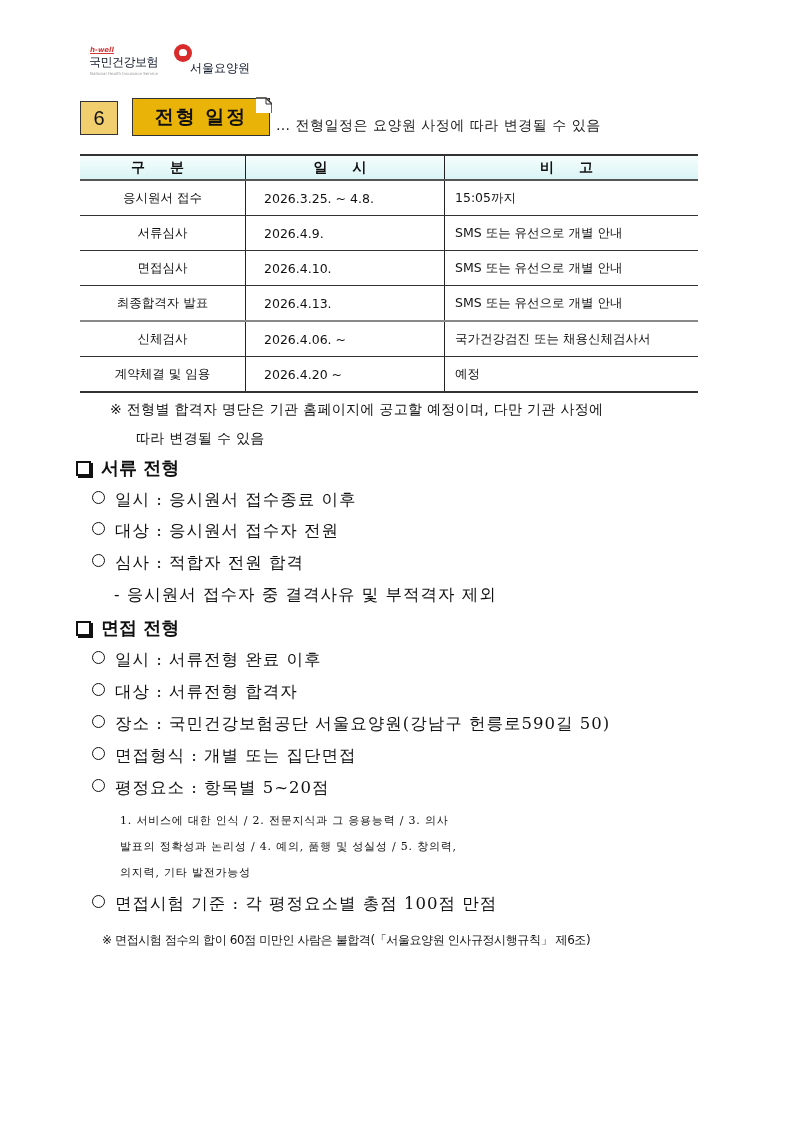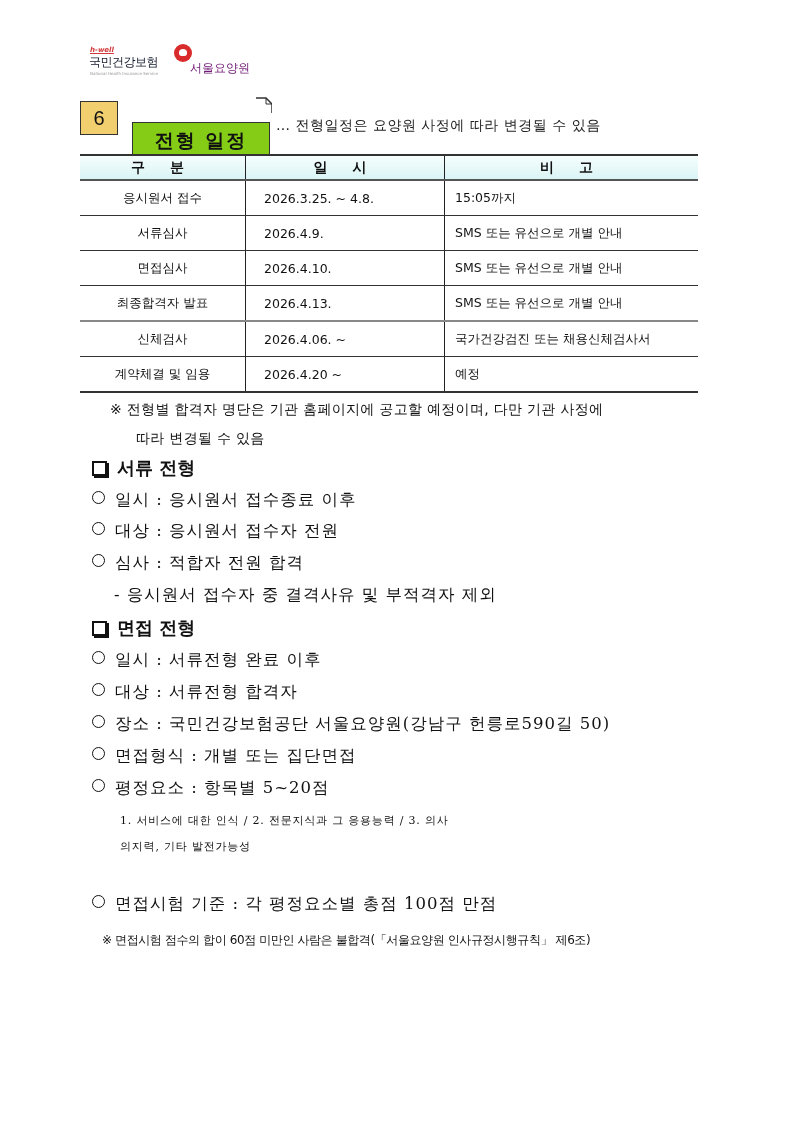--- a/index.html
+++ b/index.html
@@ -6,34 +6,34 @@
     body {
       width: 793px; height: 1121px; position: relative; overflow: hidden;
       font-family: "DejaVu Sans", "Liberation Sans", sans-serif; color: #111;
     }
     .logo { position: absolute; left: 82px; top: 44px; width: 180px; height: 40px; }
     .logo .hwell { position: absolute; left: 8px; top: 2px; font-size: 7px; color: #d23a3a; font-style: italic; font-weight: bold; text-decoration: underline; }
     .logo .nhis { position: absolute; left: 7px; top: 10px; font-size: 12px; color: #0f172a; letter-spacing: -0.5px; }
     .logo .sub { position: absolute; left: 8px; top: 27px; font-size: 4px; color: #999; }
     .logo .heart { position: absolute; left: 92px; top: 0px; width: 18px; height: 18px; border-radius: 50%; background: #d92b2b; }
     .logo .heart::after { content: ""; position: absolute; left: 5px; top: 5px; width: 8px; height: 7px; background: #fff; border-radius: 50% 50% 40% 40%; }
-    .logo .org { position: absolute; left: 108px; top: 16px; font-size: 12px; color: #701a75; }
+    .logo .org { position: absolute; left: 108px; top: 16px; font-size: 12px; color: #0f172a; }
 
     .sec-head { position: absolute; left: 80px; top: 97px; height: 40px; }
     .badge-num {
       position: absolute; left: 0; top: 4px; width: 38px; height: 34px;
       background: #f2cf6e; border: 1.5px solid #333; box-sizing: border-box;
       display: flex; align-items: center; justify-content: center;
       font-family: "Liberation Sans", sans-serif; font-size: 20px;
     }
     .badge-title {
       position: absolute; left: 52px; top: 1px; width: 138px; height: 38px;
-      border: 1.5px solid #333; box-sizing: border-box; background: #84cc16;
+      border: 1.5px solid #333; box-sizing: border-box; background: #eab308;
       display: flex; align-items: center; justify-content: center;
-      font-size: 19px; font-weight: bold; letter-spacing: 2px; margin-top: 24px;
+      font-size: 19px; font-weight: bold; letter-spacing: 2px;
     }
     .badge-fold { position: absolute; left: 176px; top: 0px; width: 16px; height: 16px; }
     .sec-note { position: absolute; left: 276px; top: 117px; font-size: 14px; letter-spacing: 0.5px; color: #222; }
 
     table.sched {
       position: absolute; left: 80px; top: 154px; width: 618px;
       border-collapse: collapse; font-size: 12.5px;
     }
     table.sched th {
       height: 21px; font-size: 14px; font-weight: bold; letter-spacing: 10px;
@@ -44,21 +44,21 @@
     table.sched tr.row-3 td { border-bottom: 2px solid #888; }
     table.sched tr:last-child td { border-bottom: 2.5px solid #333; }
     table.sched th + th, table.sched td + td { border-left: 1.5px solid #222; }
     td.c1 { width: 163px; text-align: center; }
     td.c2 { width: 199px; padding-left: 18px; box-sizing: border-box; }
     td.c3 { padding-left: 10px; }
 
     .note1 { position: absolute; left: 110px; top: 395px; font-size: 14px; line-height: 29px; letter-spacing: 0.3px; }
     .note1 .l2 { padding-left: 26px; }
 
-    .h2 { position: absolute; left: 76px; font-size: 18px; font-weight: bold; display: flex; align-items: center; margin-left: 16px; }
+    .h2 { position: absolute; left: 76px; font-size: 18px; font-weight: bold; display: flex; align-items: center; }
     .h2 .box { width: 15px; height: 15px; border: 2px solid #111; box-shadow: 2px 2px 0 #111; margin-right: 10px; box-sizing: border-box; }
 
     .item { position: absolute; left: 92px; font-family: "DejaVu Serif", "Liberation Serif", serif; font-size: 16.5px; letter-spacing: 1px; }
     .item .circ { display: inline-block; width: 11px; height: 11px; border: 1.5px solid #111; border-radius: 50%; margin-right: 10px; vertical-align: 1px; }
     .dash { position: absolute; left: 114px; font-family: "DejaVu Serif", "Liberation Serif", serif; font-size: 16.5px; letter-spacing: 1px; }
     .para { position: absolute; left: 120px; width: 600px; font-family: "DejaVu Serif", "Liberation Serif", serif; font-size: 11px; line-height: 26px; letter-spacing: 0.8px; }
     .fn { position: absolute; left: 102px; top: 932px; font-size: 12px; letter-spacing: -0.4px; }
   </style>
 </head>
 <body>
@@ -143,17 +143,18 @@
   <span>면접 전형</span>
 </div>
 <div class="item" style="top:649px;"><span class="circ"></span><span>일시 : 서류전형 완료 이후</span></div>
 <div class="item" style="top:681px;"><span class="circ"></span><span>대상 : 서류전형 합격자</span></div>
 <div class="item" style="top:713px;"><span class="circ"></span><span>장소 : 국민건강보험공단 서울요양원(강남구 헌릉로590길 50)</span></div>
 <div class="item" style="top:745px;"><span class="circ"></span><span>면접형식 : 개별 또는 집단면접</span></div>
 <div class="item" style="top:777px;"><span class="circ"></span><span>평정요소 : 항목별 5~20점</span></div>
 
 <div class="para" style="top:808px;">
   <div>1. 서비스에 대한 인식  /  2. 전문지식과 그 응용능력  / 3. 의사</div>
+  <div>발표의 정확성과 논리성 / 4. 예의, 품행 및 성실성 /  5. 창의력,</div>
   <div>의지력, 기타 발전가능성</div>
 </div>
 
 <div class="item" style="top:893px;"><span class="circ"></span><span>면접시험 기준 : 각 평정요소별 총점 100점 만점</span></div>
 <div class="fn">※  면접시험 점수의 합이 60점 미만인 사람은 불합격(「서울요양원 인사규정시행규칙」 제6조)</div>
 
 </body></html>

